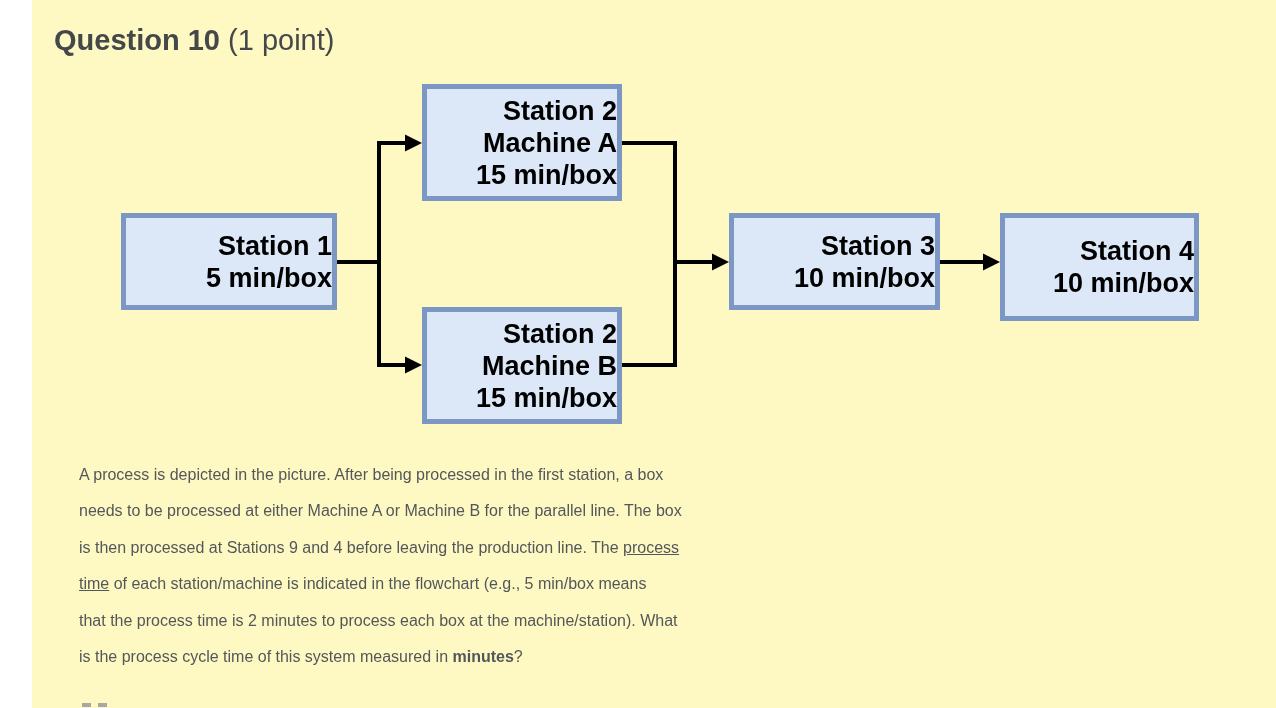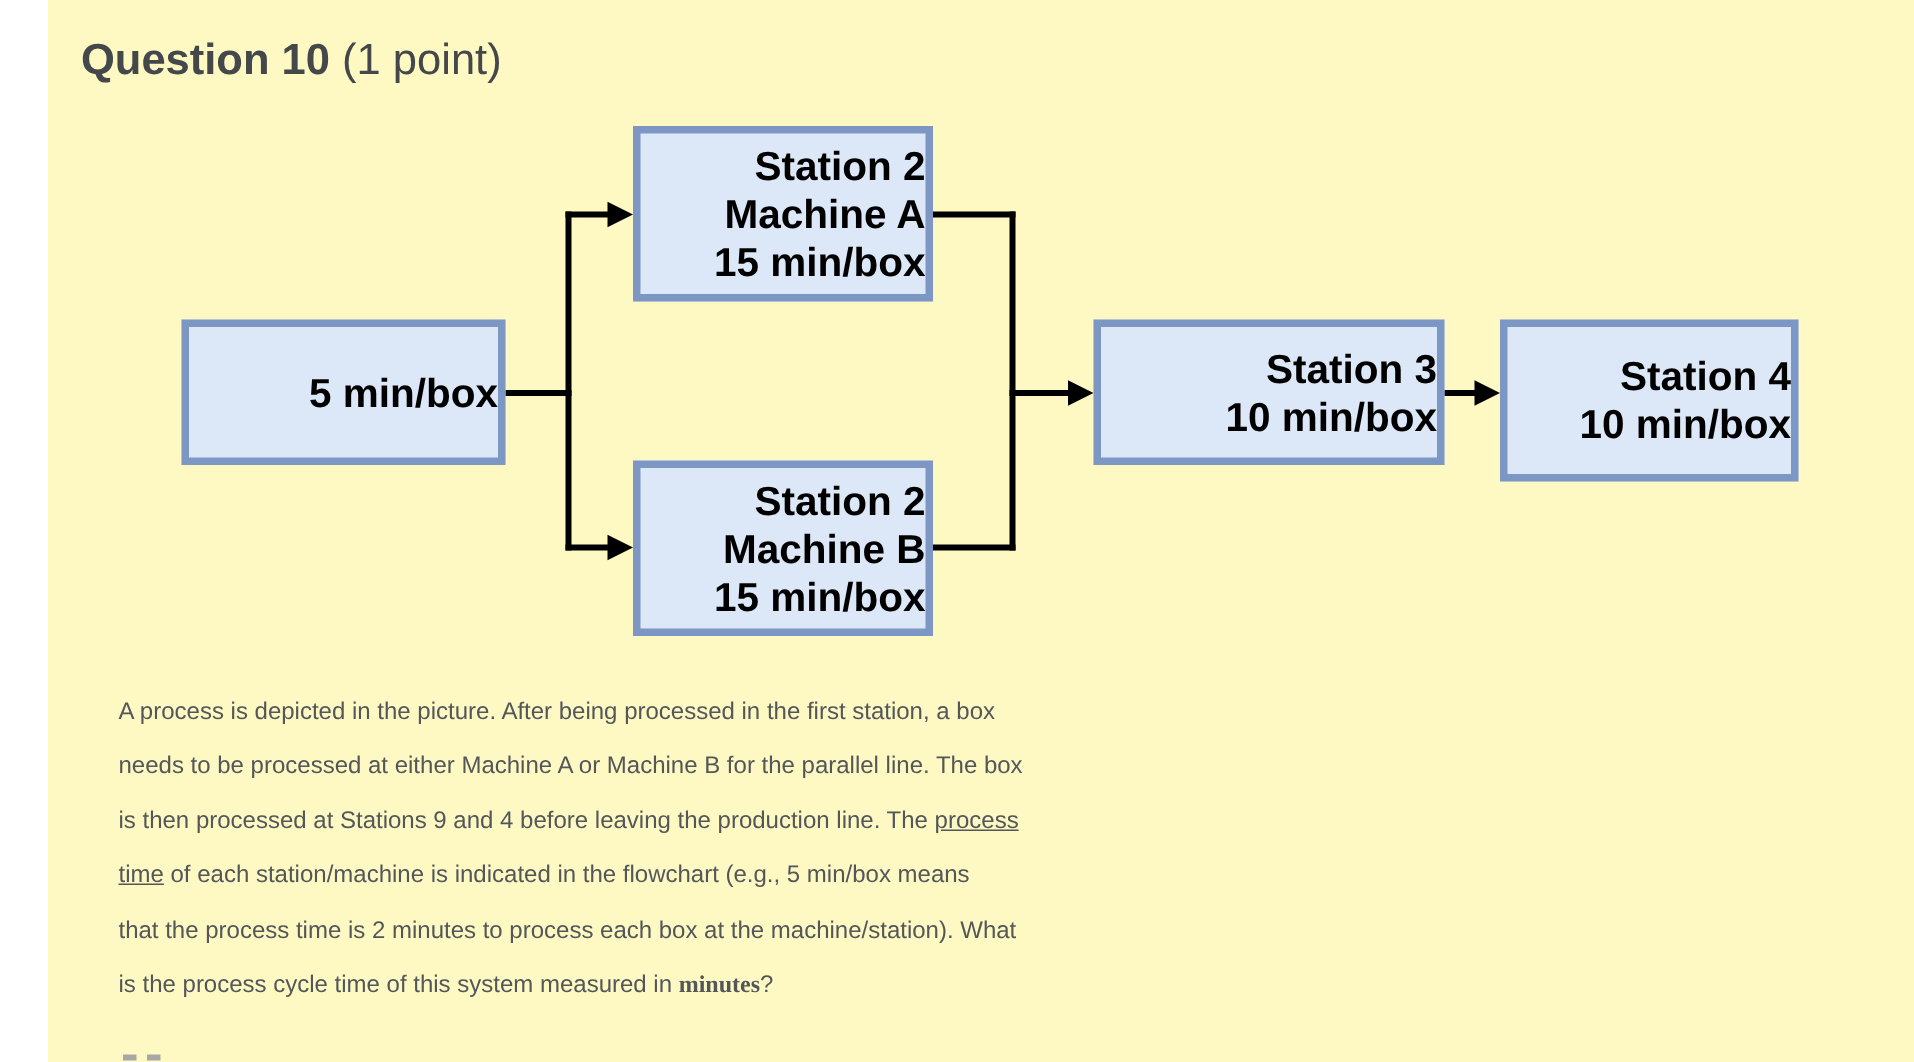--- a/index.html
+++ b/index.html
@@ -45,21 +45,21 @@
     position: absolute;
     left: 47px;
     top: 457px;
     width: 1210px;
     font-size: 16px;
     line-height: 36.4px;
     color: #53575a;
   }
   .pline { white-space: nowrap; }
   .u { text-decoration: underline; }
-  .b { font-weight: 700; font-family: Liberation Serif, serif; }
+  .b { font-weight: 700; }
   .frag {
     position: absolute;
     height: 4px;
     background: #a7a7a7;
   }
 </style>
 </head>
 <body>
 
 <div class="canvas">
@@ -85,36 +85,37 @@
       </g>
       <g fill="#000000" stroke="none">
         <polygon points="390,143 373,134.5 373,151.5"></polygon>
         <polygon points="390,365 373,356.5 373,373.5"></polygon>
         <polygon points="697,262 680,253.5 680,270.5"></polygon>
         <polygon points="968,262 951,253.5 951,270.5"></polygon>
       </g>
     </svg>
 
     <div class="box" style="left:89px; top:213px; width:216px; height:97px;">
+      <div>Station 1</div>
       <div>5 min/box</div>
     </div>
 
     <div class="box" style="left:390px; top:84px; width:200px; height:117px;">
       <div>Station 2</div>
       <div>Machine A</div>
       <div>15 min/box</div>
     </div>
 
     <div class="box" style="left:390px; top:307px; width:200px; height:117px;">
       <div>Station 2</div>
       <div>Machine B</div>
       <div>15 min/box</div>
     </div>
 
-    <div class="box" style="left:697px; top:213px; width:234px; height:97px;">
+    <div class="box" style="left:697px; top:213px; width:211px; height:97px;">
       <div>Station 3</div>
       <div>10 min/box</div>
     </div>
 
     <div class="box" style="left:968px; top:213px; width:199px; height:108px;">
       <div>Station 4</div>
       <div>10 min/box</div>
     </div>
 
   </div>

